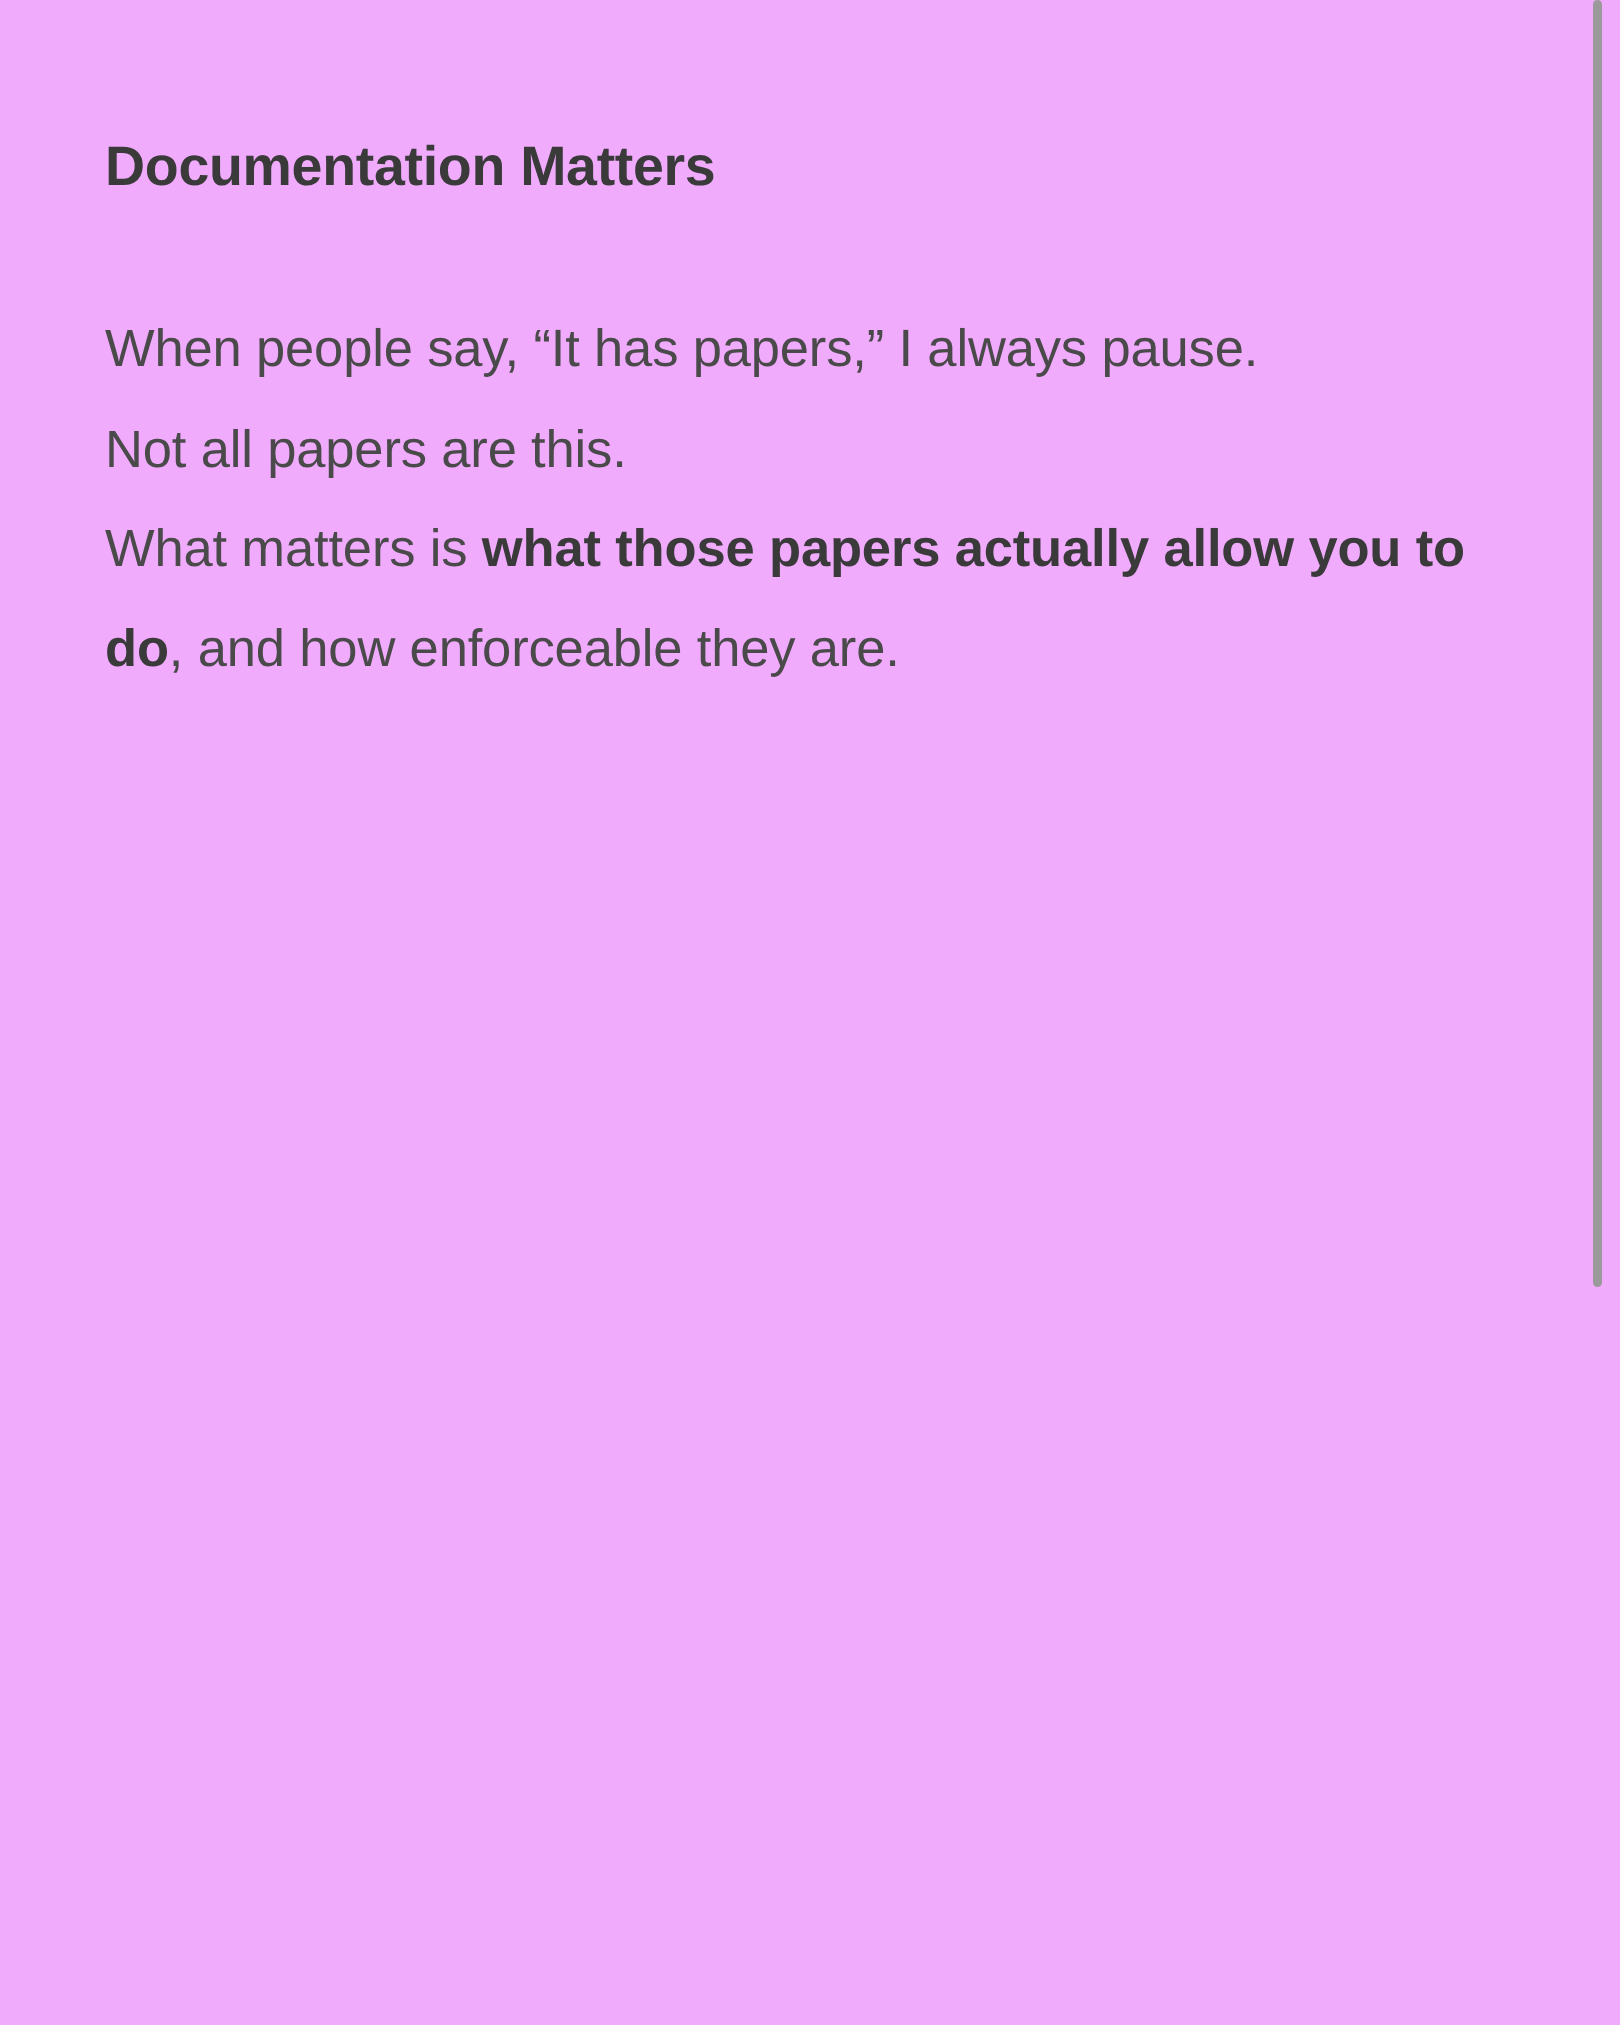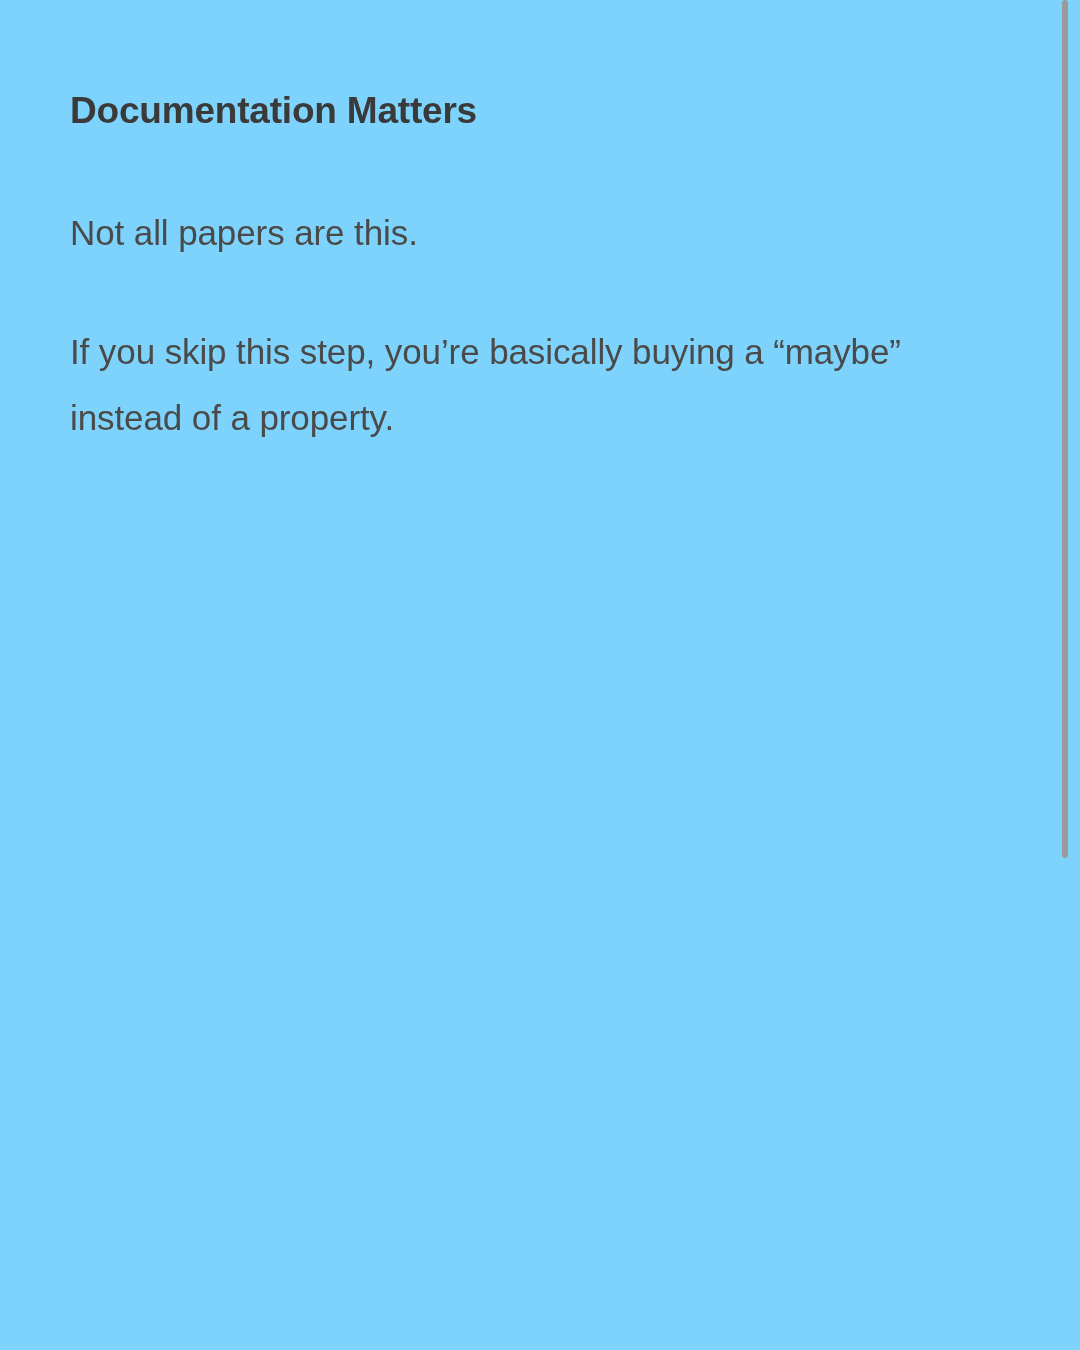--- a/index.html
+++ b/index.html
@@ -10,21 +10,21 @@
     width: 1080px;
     height: 1350px;
     background: #ffffff;
     font-family: "Liberation Sans", sans-serif;
     overflow: hidden;
     position: relative;
   }
   .page {
     position: absolute;
     inset: 0;
-    background: #7dd3fc;
+    background: #f0abfc;
   }
   .content {
     position: absolute;
     left: 70px;
     top: 88px;
     width: 930px;
   }
   .doc-title {
     font-size: 37px;
     font-weight: bold;
@@ -73,29 +73,30 @@
 <body>
 
 <div class="page">
 
   <div class="content">
 
     <h1 class="doc-title">Documentation Matters</h1>
 
     <div class="body-block first">
       <p>
+        <span>When people say, “It has papers,” I always pause.</span>
+      </p>
+      <p>
         <span>Not all papers are this.</span>
+      </p>
+      <p>
+        <span>What matters is </span><strong>what those papers actually allow you to do</strong><span>, and how enforceable they are.</span>
       </p>
     </div>
 
-    <div class="body-block second">
-      <p>
-        <span>If you skip this step, you’re basically buying a “maybe” instead of a property.</span>
-      </p>
-    </div>
 
   </div>
 
   <div class="scrollbar-track">
     <div class="scrollbar-thumb" style="background: rgb(154, 154, 154);"></div>
   </div>
 
 </div>
 
 </body></html>

